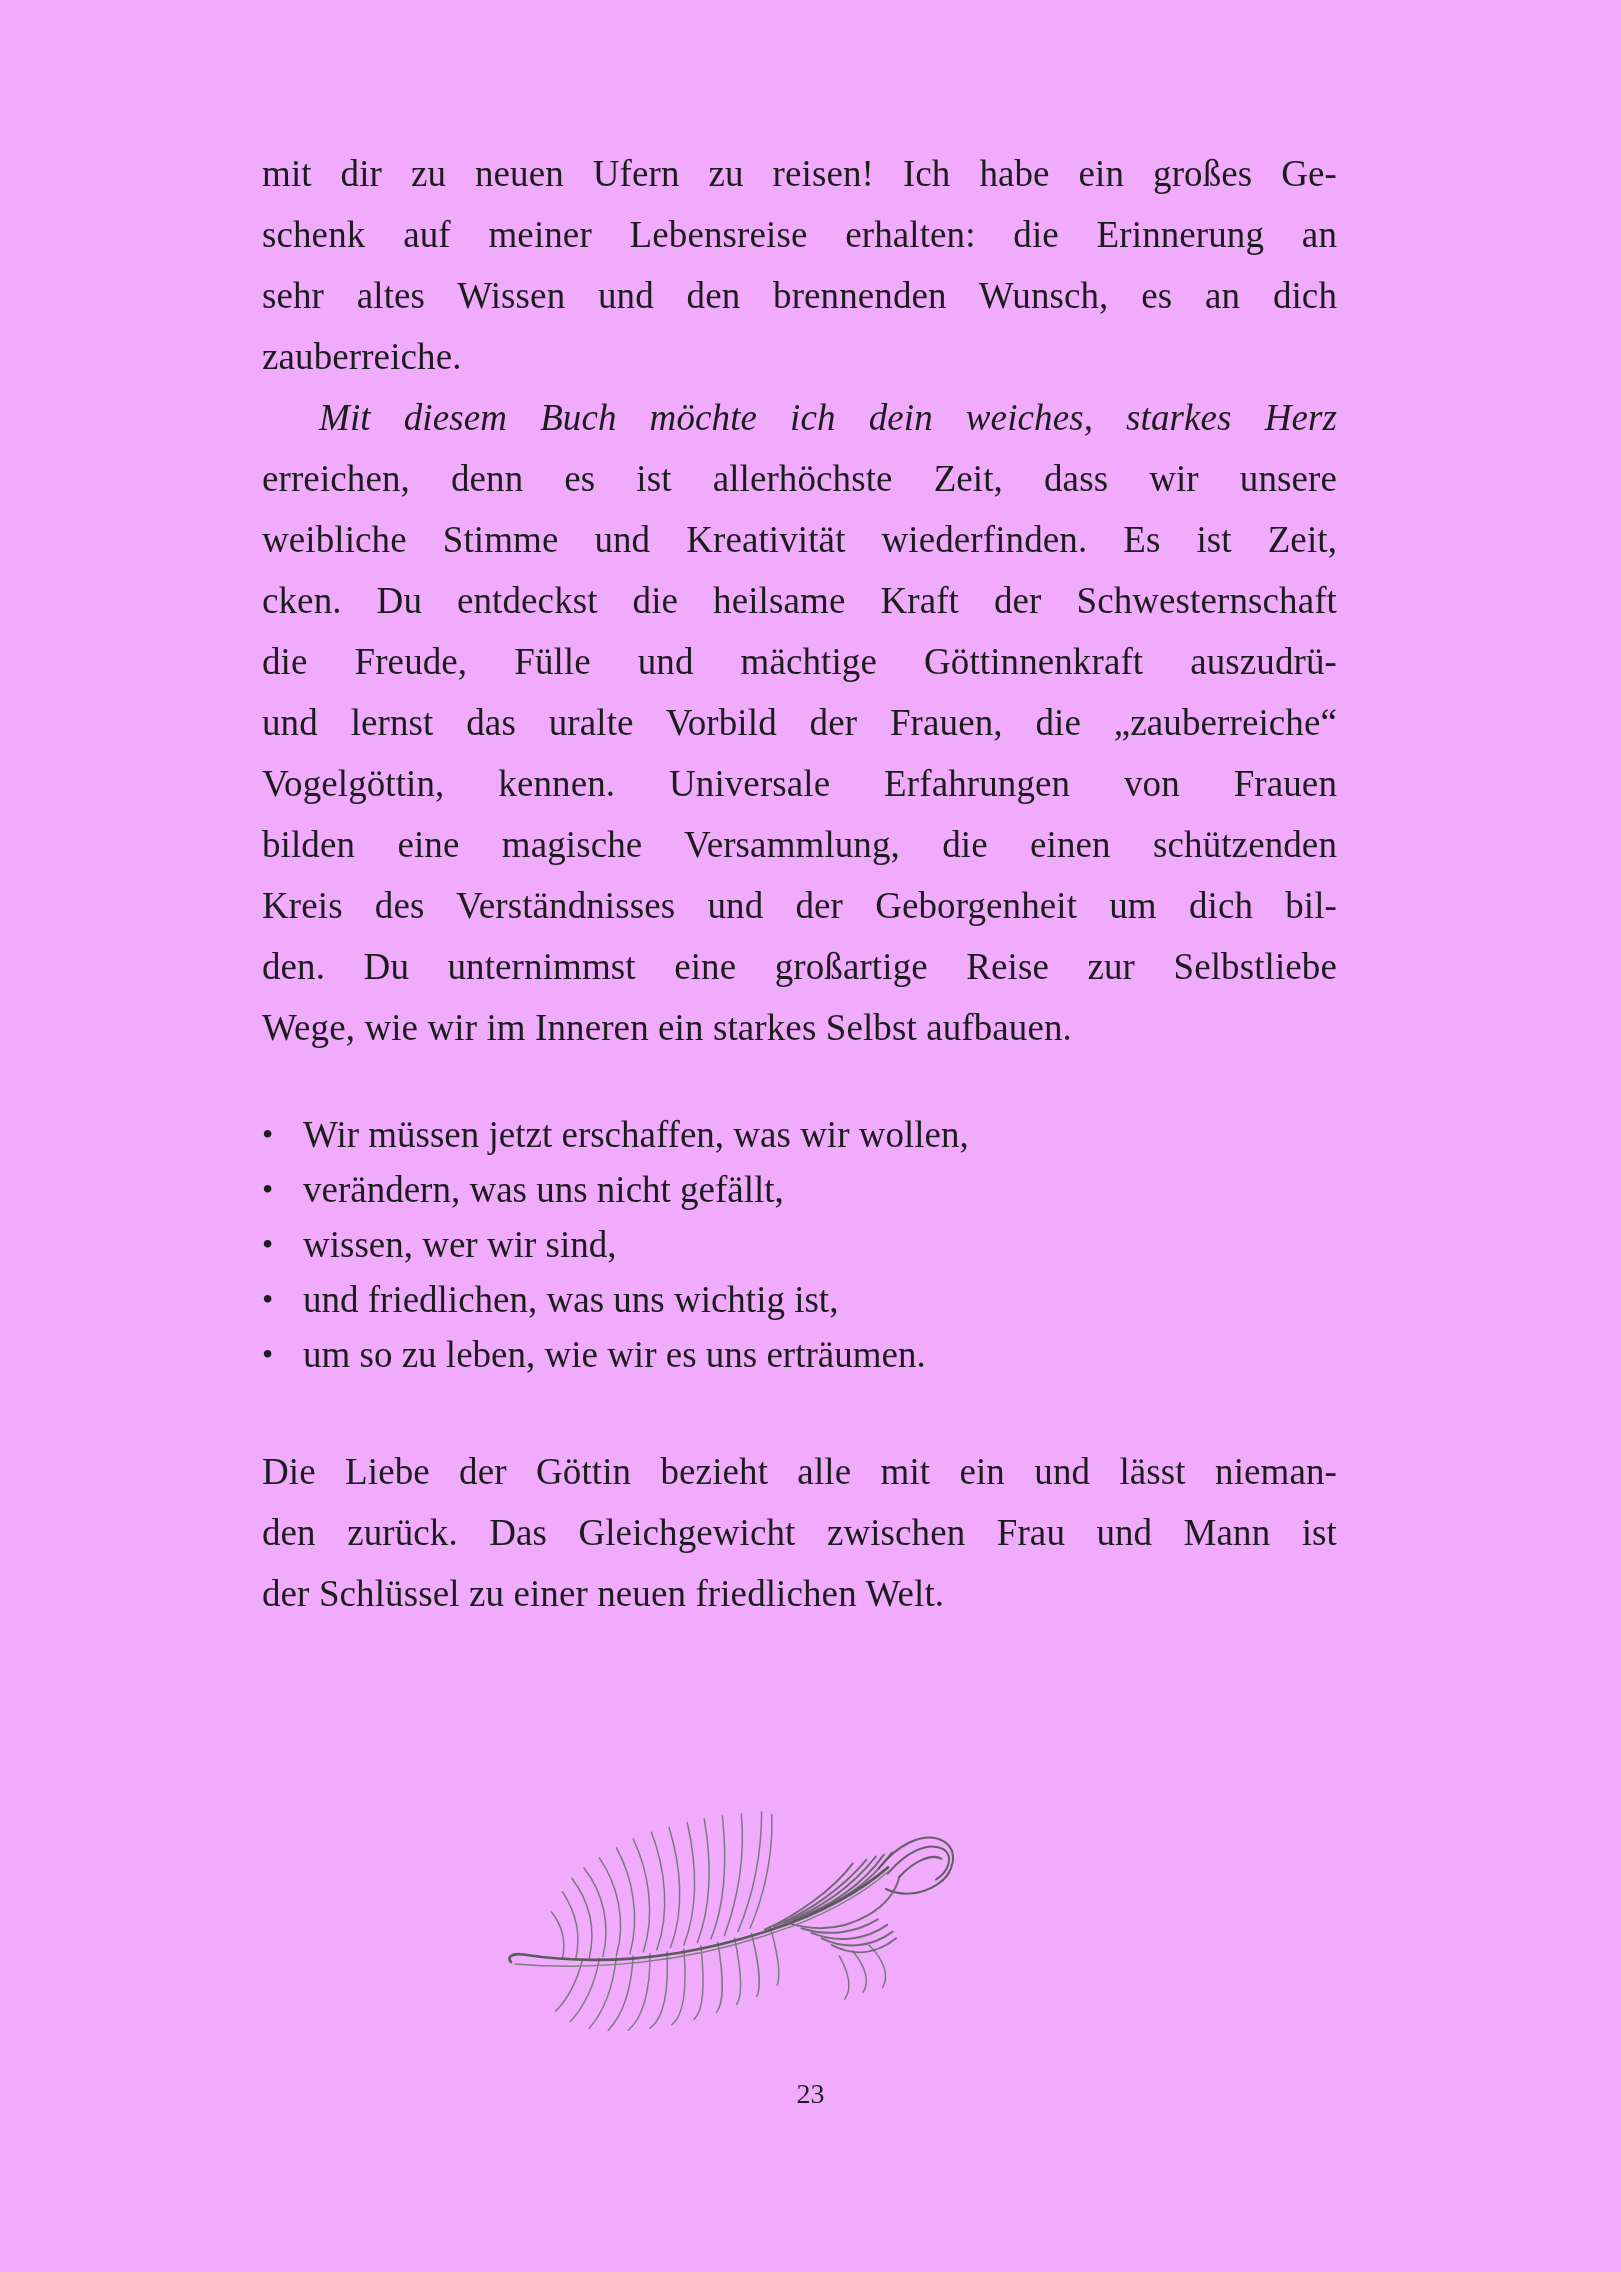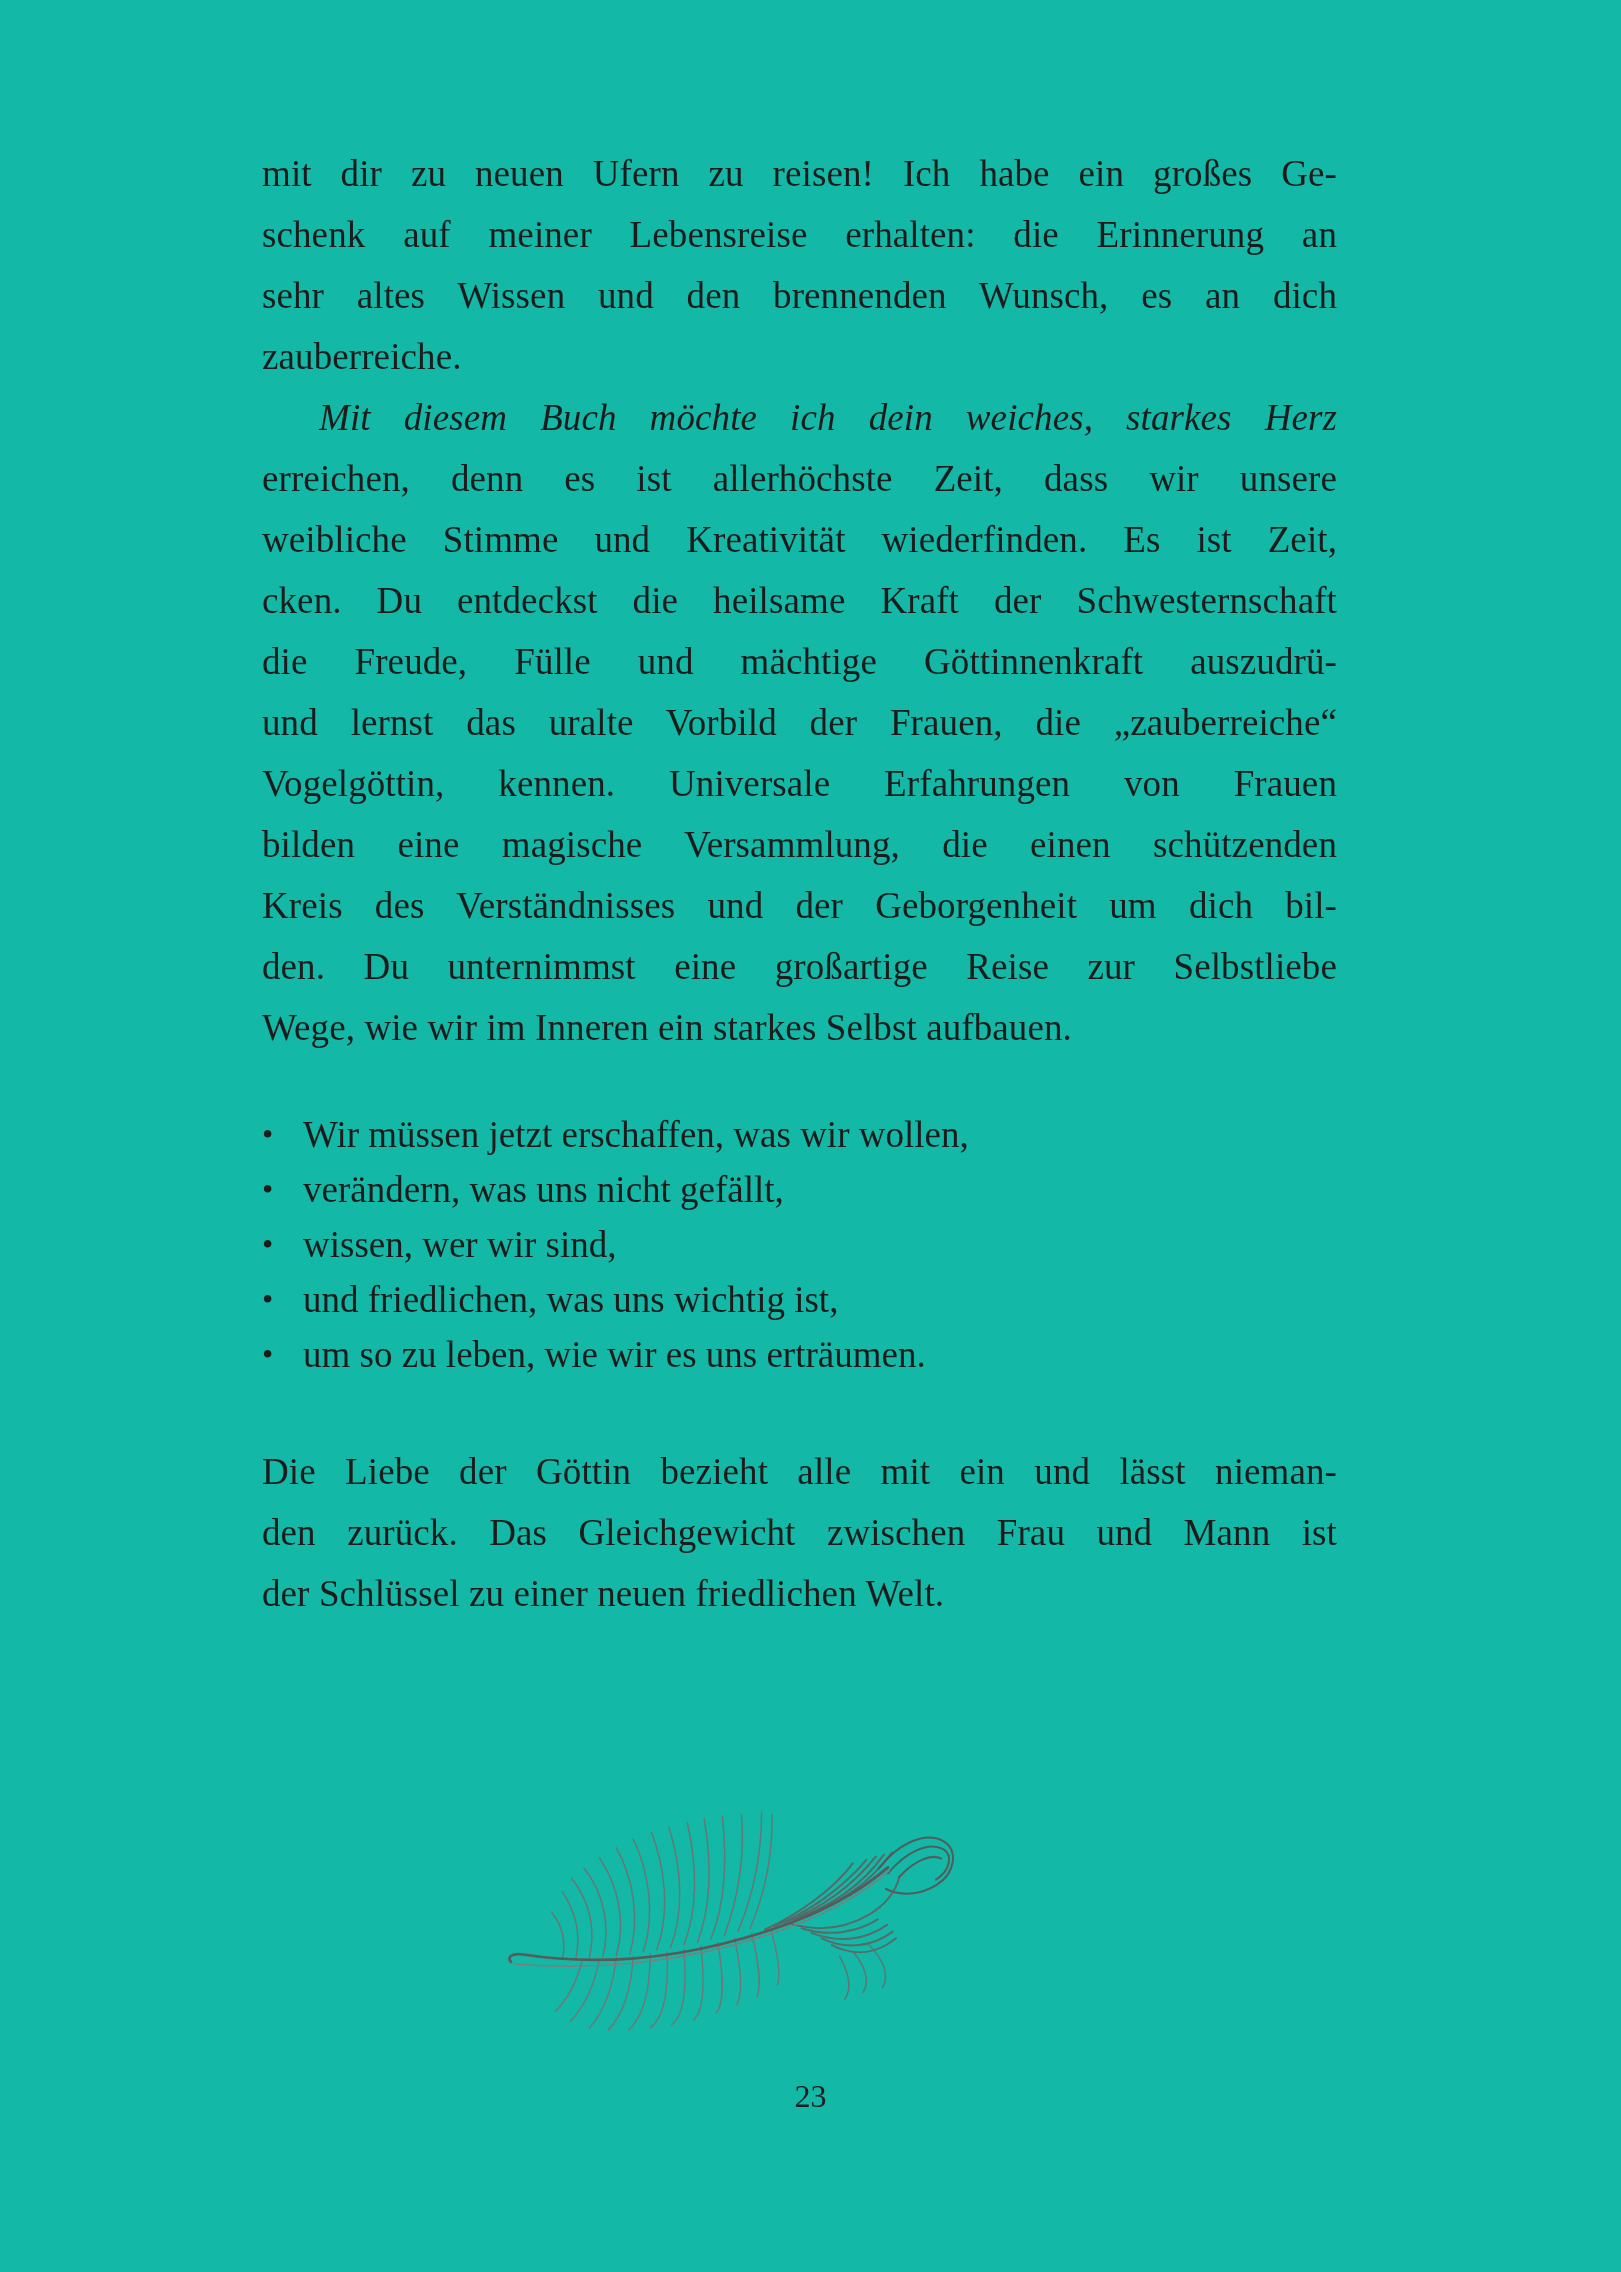--- a/index.html
+++ b/index.html
@@ -4,21 +4,21 @@
 <style>
   html, body { margin: 0; padding: 0; }
   body {
     width: 1621px;
     height: 2273px;
     position: relative;
     background: #ffffff;
     color: #1c1c1c;
     font-family: "Liberation Serif", "DejaVu Serif", serif;
   }
-  .page { position: absolute; inset: 0; background: #14b8a6; }
+  .page { position: absolute; inset: 0; background: #f0abfc; }
 
   .text-block {
     position: absolute;
     left: 262px;
     top: 143px;
     width: 1075px;
     font-size: 37px;
   }
   .para { margin: 0; padding: 0; }
   .line {
@@ -54,21 +54,21 @@
     width: 507px;
     height: 250px;
   }
 
   .page-number {
     position: absolute;
     left: 0;
     top: 2078px;
     width: 1621px;
     text-align: center;
-    font-size: 32px;
+    font-size: 28px;
     color: #1f1f1f;
   }
 </style>
 </head>
 <body>
 
 <div class="page">
 
   <main class="text-block">
 

